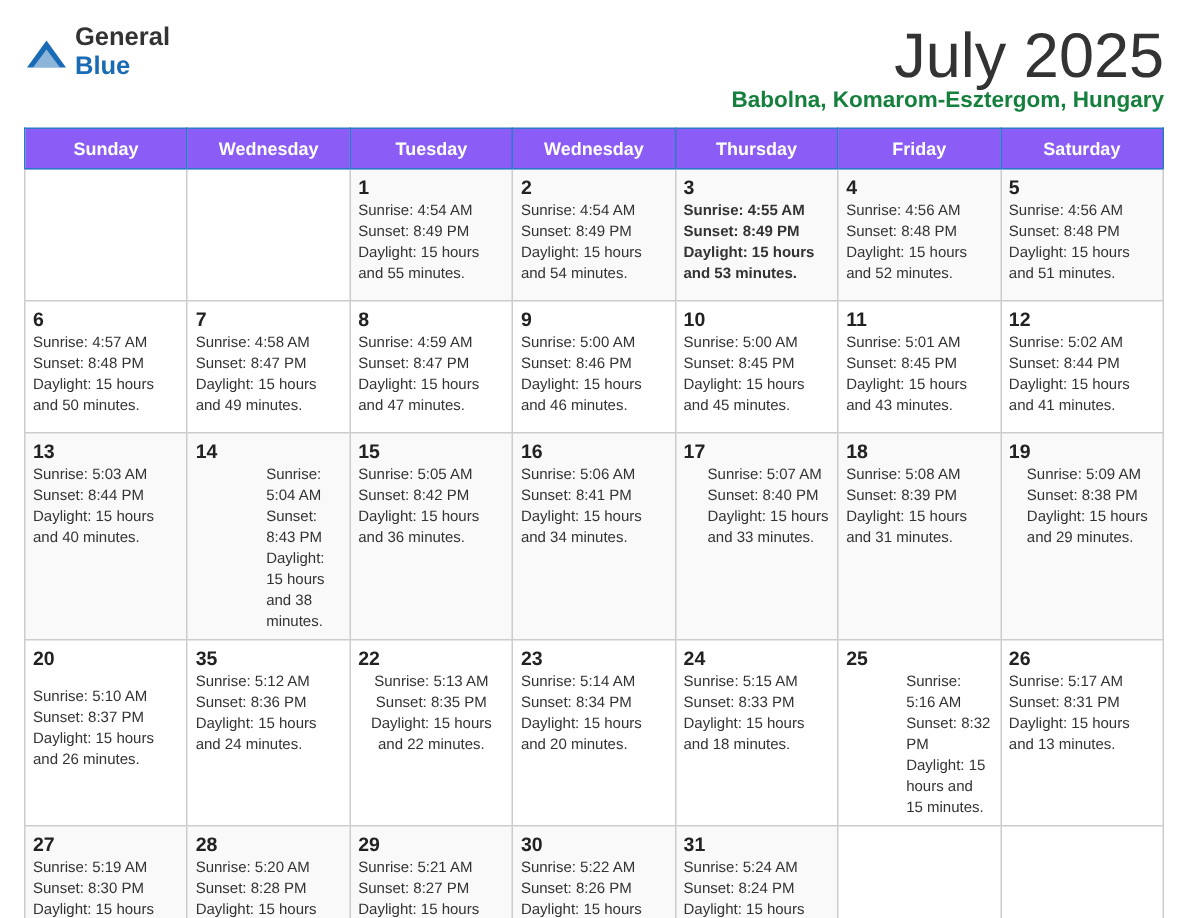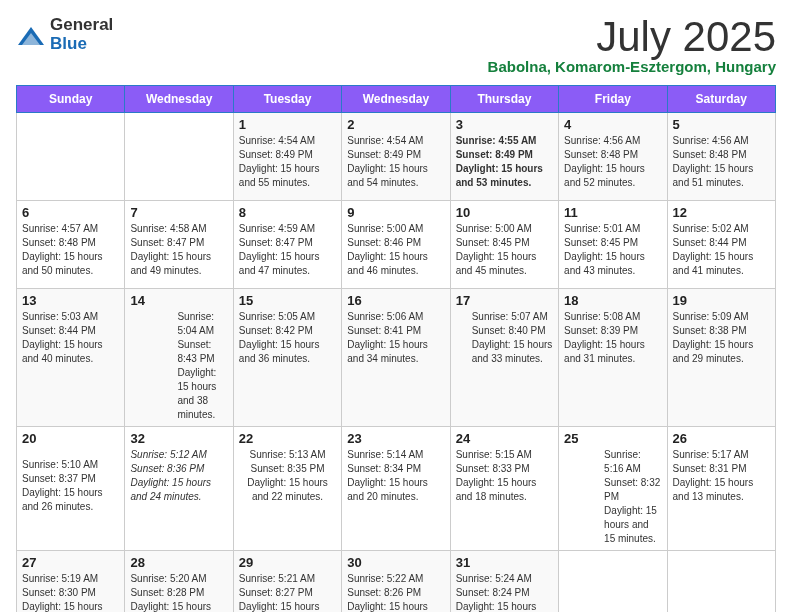--- a/index.html
+++ b/index.html
@@ -237,35 +237,35 @@
 Daylight: 15 hours and 33 minutes.</div>
         </td>
         <td>
           <div class="day-number">18</div>
           <div class="day-info" style="white-space: pre-line;">Sunrise: 5:08 AM
 Sunset: 8:39 PM
 Daylight: 15 hours and 31 minutes.</div>
         </td>
         <td>
           <div class="day-number">19</div>
-          <div class="day-info" style="white-space: pre-line;">Sunrise: 5:09 AM
+          <div class="day-info" style="white-space: pre-line; margin-left: 12px;">Sunrise: 5:09 AM
 Sunset: 8:38 PM
 Daylight: 15 hours and 29 minutes.</div>
         </td>
       </tr>
       <tr>
         <td>
           <div class="day-number">20</div>
           <div class="day-info" style="white-space: pre-line; margin-top: 12px;">Sunrise: 5:10 AM
 Sunset: 8:37 PM
 Daylight: 15 hours and 26 minutes.</div>
         </td>
         <td>
-          <div class="day-number">32</div>
-          <div class="day-info" style="white-space: pre-line; font-style: italic;">Sunrise: 5:12 AM
+          <div class="day-number">35</div>
+          <div class="day-info" style="white-space: pre-line;">Sunrise: 5:12 AM
 Sunset: 8:36 PM
 Daylight: 15 hours and 24 minutes.</div>
         </td>
         <td>
           <div class="day-number">22</div>
           <div class="day-info" style="white-space: pre-line; text-align: center;">Sunrise: 5:13 AM
 Sunset: 8:35 PM
 Daylight: 15 hours and 22 minutes.</div>
         </td>
         <td>

